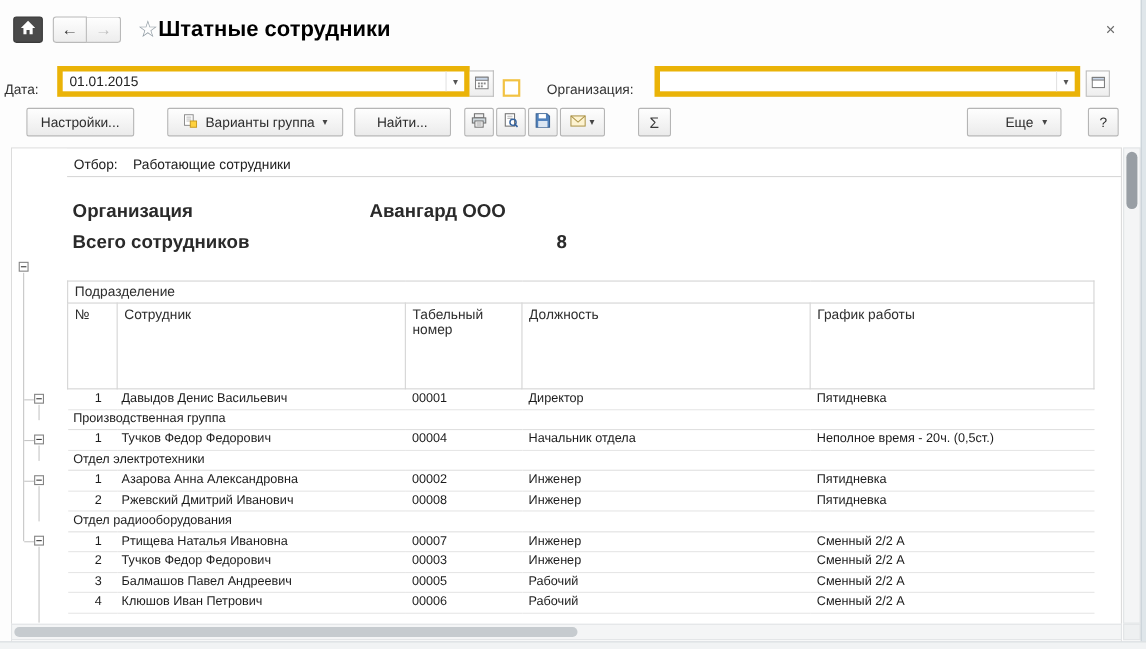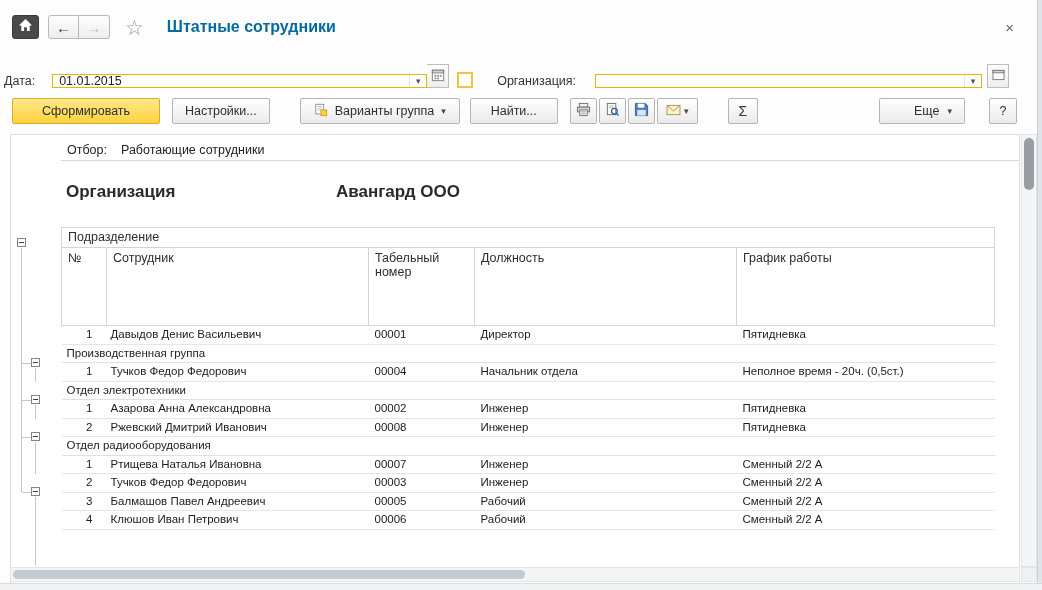--- a/index.html
+++ b/index.html
@@ -10,27 +10,27 @@
   .frame-bottom{position:absolute;left:0;bottom:0;width:100%;height:7px;background:#f1f3f4;border-top:1px solid #d8dcdf;}
 
   
   .titlebar{position:absolute;left:0;top:0;width:1037px;height:54px;display:flex;align-items:center;padding:0 12px;}
   .home-btn{width:27px;height:24px;background:#4a4a4a;border:1px solid #3a3a3a;border-radius:3px;display:flex;align-items:center;justify-content:center;cursor:pointer;}
   .nav-group{display:flex;margin-left:9px;}
   .nav-btn{width:31px;height:24px;background:linear-gradient(#fefefe,#ededed);border:1px solid #b9b9b9;display:flex;align-items:center;justify-content:center;font-size:15px;font-weight:bold;cursor:pointer;}
   .nav-btn.back{border-radius:3px 0 0 3px;color:#3d3d3d;}
   .nav-btn.fwd{border-radius:0 3px 3px 0;border-left:none;color:#bfbfbf;}
   .star{margin-left:15px;font-size:21px;color:#8f9aa2;line-height:1;cursor:pointer;}
-  .title{margin-left:23px;font-size:16px;font-weight:bold;color:#0369a1;}
+  .title{font-size:20px;font-weight:bold;color:#000000;}
   .close-btn{margin-left:auto;margin-right:6px;font-size:15px;color:#6a6a6a;cursor:pointer;padding:2px 5px;}
 
   
   .filter-row{position:absolute;left:4px;top:58px;width:1037px;height:30px;display:flex;align-items:flex-end;padding:0 0;font-size:12.5px;}
   .field-label{color:#333;white-space:nowrap;}
-  .combo{display:flex;height:14px;border:1px solid #eab308;background:#fff;}
+  .combo{display:flex;height:28px;border:5px solid #eab308;background:#fff;}
   .combo input{border:none;outline:none;flex:1;font:12.5px "Liberation Sans",sans-serif;padding:0 6px;background:transparent;color:#222;}
   .combo-arrow{width:17px;display:flex;align-items:center;justify-content:center;color:#555;font-size:9px;border-left:1px solid #e3e3e3;cursor:pointer;}
   .cal-btn{width:22px;height:24px;border:1px solid #bdbdbd;border-left:none;background:linear-gradient(#fdfdfd,#eeeeee);display:flex;align-items:center;justify-content:center;cursor:pointer;}
   .checkbox{width:16px;height:16px;border:2px solid #f2c243;background:#fff;margin-left:8px;cursor:pointer;}
   .side-btn{width:22px;height:24px;border:1px solid #bdbdbd;background:linear-gradient(#fdfdfd,#eeeeee);display:flex;align-items:center;justify-content:center;margin-left:5px;cursor:pointer;}
   .date-combo{width:375px;margin-left:17px;}
   .org-label{margin-left:24px;}
   .org-combo{width:387px;margin-left:19px;}
 
   
@@ -135,23 +135,20 @@
       <span>
         <svg width="13" height="12" viewBox="0 0 14 13">
             <rect x="1" y="1.5" width="12" height="10" fill="#fff" stroke="#7a7a7a"></rect>
             <rect x="1" y="1.5" width="12" height="2.6" fill="#c9d6e8" stroke="#7a7a7a"></rect>
           </svg>
       </span>
     </div>
   </div>
 
   <div class="toolbar">
-    <div class="btn btn-primary">
-      <span>Сформировать</span>
-    </div>
     <div class="btn btn-settings">
       <span>Настройки...</span>
     </div>
     <div class="btn btn-variants">
       <span>
         <svg width="14" height="14" viewBox="0 0 16 16">
             <rect x="2" y="1.5" width="9" height="11" fill="#fff" stroke="#8a8a8a"></rect>
             <line x1="4" y1="4" x2="9" y2="4" stroke="#b9b9b9"></line>
             <line x1="4" y1="6" x2="9" y2="6" stroke="#b9b9b9"></line>
             <line x1="4" y1="8" x2="9" y2="8" stroke="#b9b9b9"></line>
@@ -232,20 +229,23 @@
         <div class="tree-hline" style="left: 11px; top: 357px; width: 9px;"></div>
         <div class="tree-line" style="left: 24px; top: 362px; height: 69px;"></div>
         <div class="tree-line" style="left: 10px; top: 113px; height: 244px;"></div>
       </div>
     <div class="sheet">
       <div class="row-otbor">
         <span>Отбор:</span><span class="value">Работающие сотрудники</span>
       </div>
       <div class="row-org">
         <span class="lbl">Организация</span><span>Авангард ООО</span>
+      </div>
+      <div class="row-total">
+        <span class="lbl">Всего сотрудников</span><span>8</span>
       </div>
       <table class="report-grid">
         <colgroup>
           <col style="width:45px">
             <col style="width:262px">
             <col style="width:106px">
             <col style="width:262px">
             <col style="width:258px">
         </colgroup>
         <thead>

